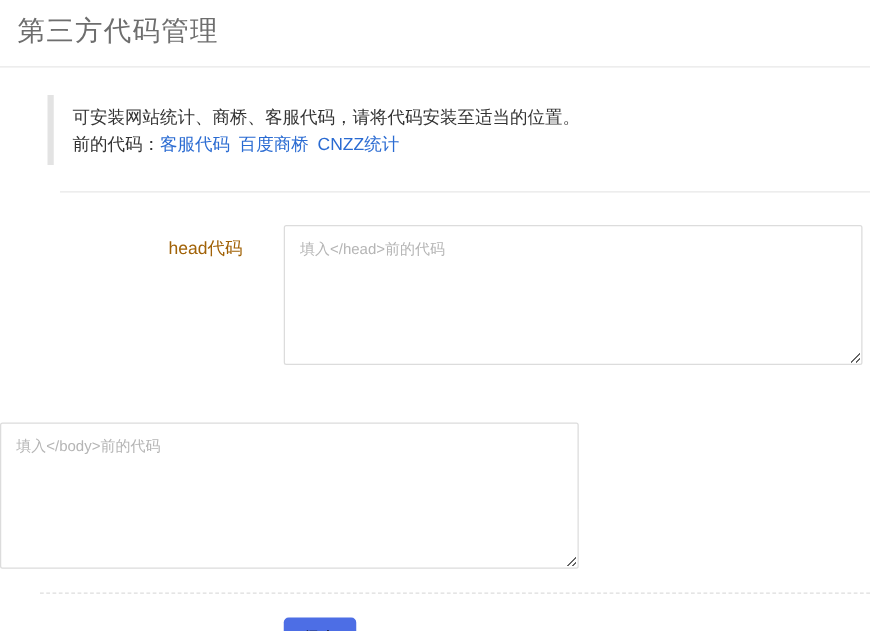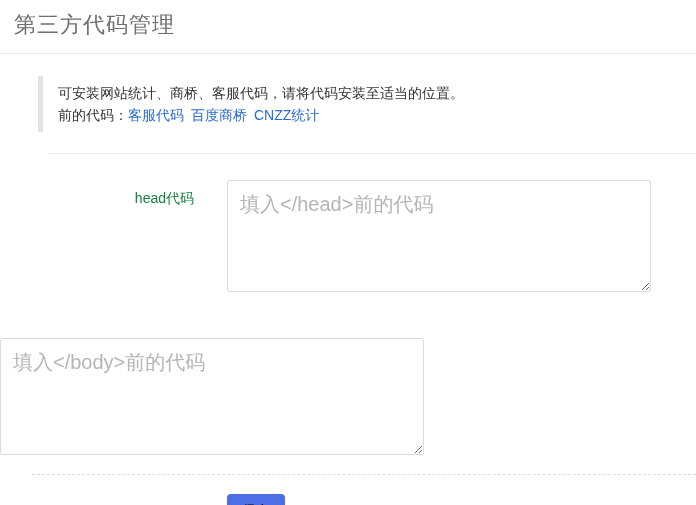--- a/index.html
+++ b/index.html
@@ -44,32 +44,32 @@
   .code-form { margin-top: 26px; }
   .form-row {
     display: flex;
     align-items: flex-start;
     margin-bottom: 14px;
   }
   .form-label {
     width: 227px;
     text-align: right;
     padding: 10px 33px 0 0;
-    color: #15803d;
+    color: #a16207;
     font-size: 14px;
     flex: 0 0 227px;
   }
   .code-textarea {
-    width: 424px;
+    width: 463px;
     height: 112px;
     border: 1px solid #dcdcdc;
     border-radius: 2px;
     padding: 10px 12px;
     font-family: "Liberation Sans", "DejaVu Sans", sans-serif;
-    font-size: 20px;
+    font-size: 12px;
     color: #333333;
     resize: both;
     outline: none;
   }
   .code-textarea.tall { height: 117px; margin-top: 32px; }
   .code-textarea::placeholder { color: #b5b5b5; opacity: 1; }
   .dashed-divider {
     border: none;
     border-top: 1px dashed #dddddd;
     margin: 19px 0 0 32px;

